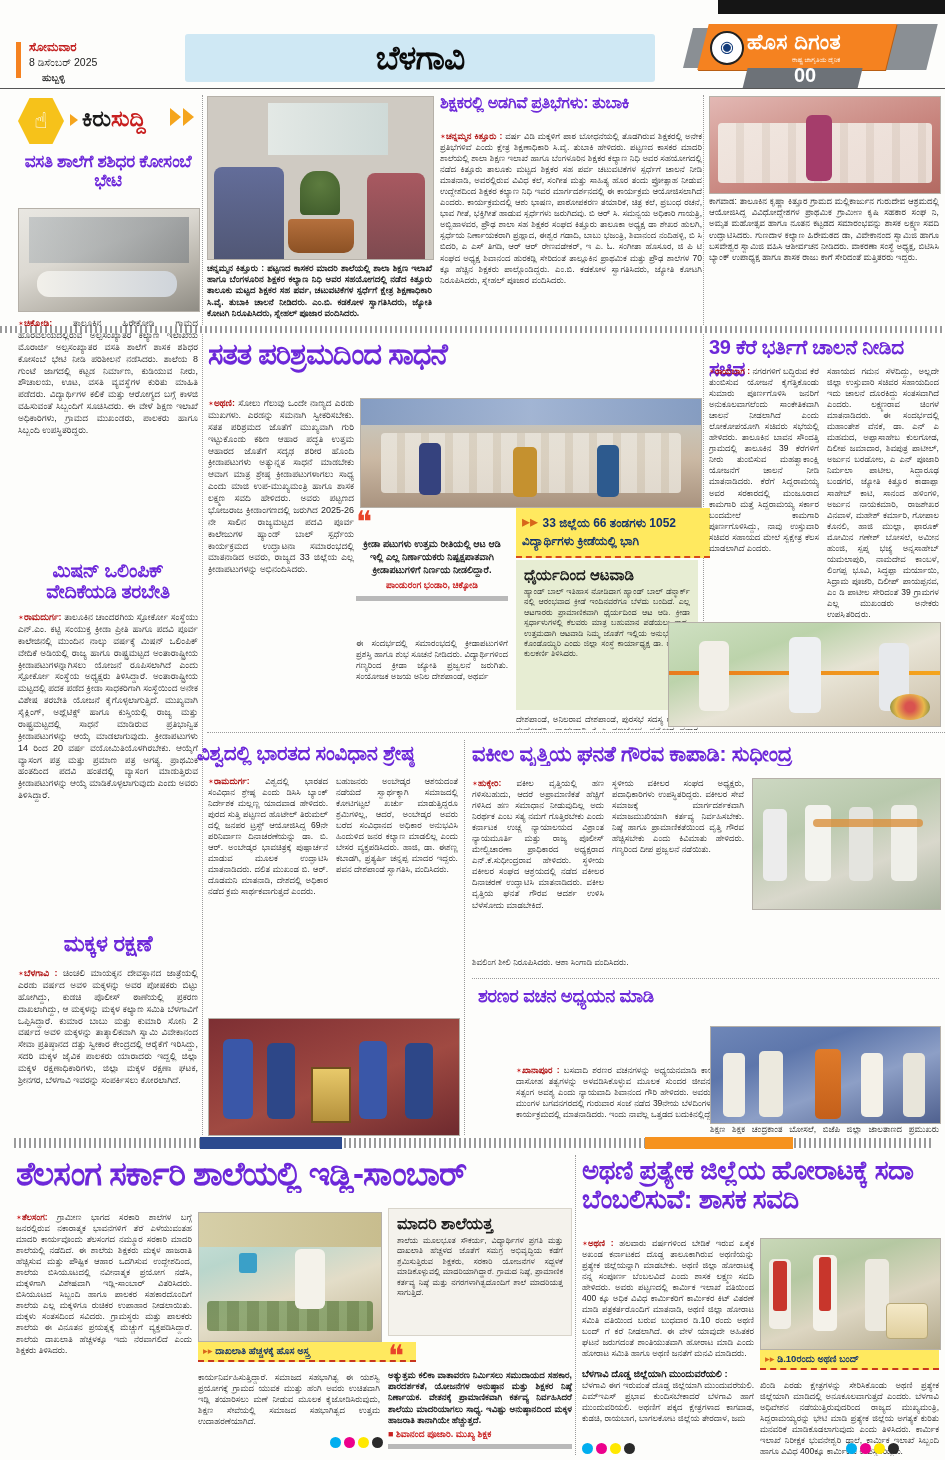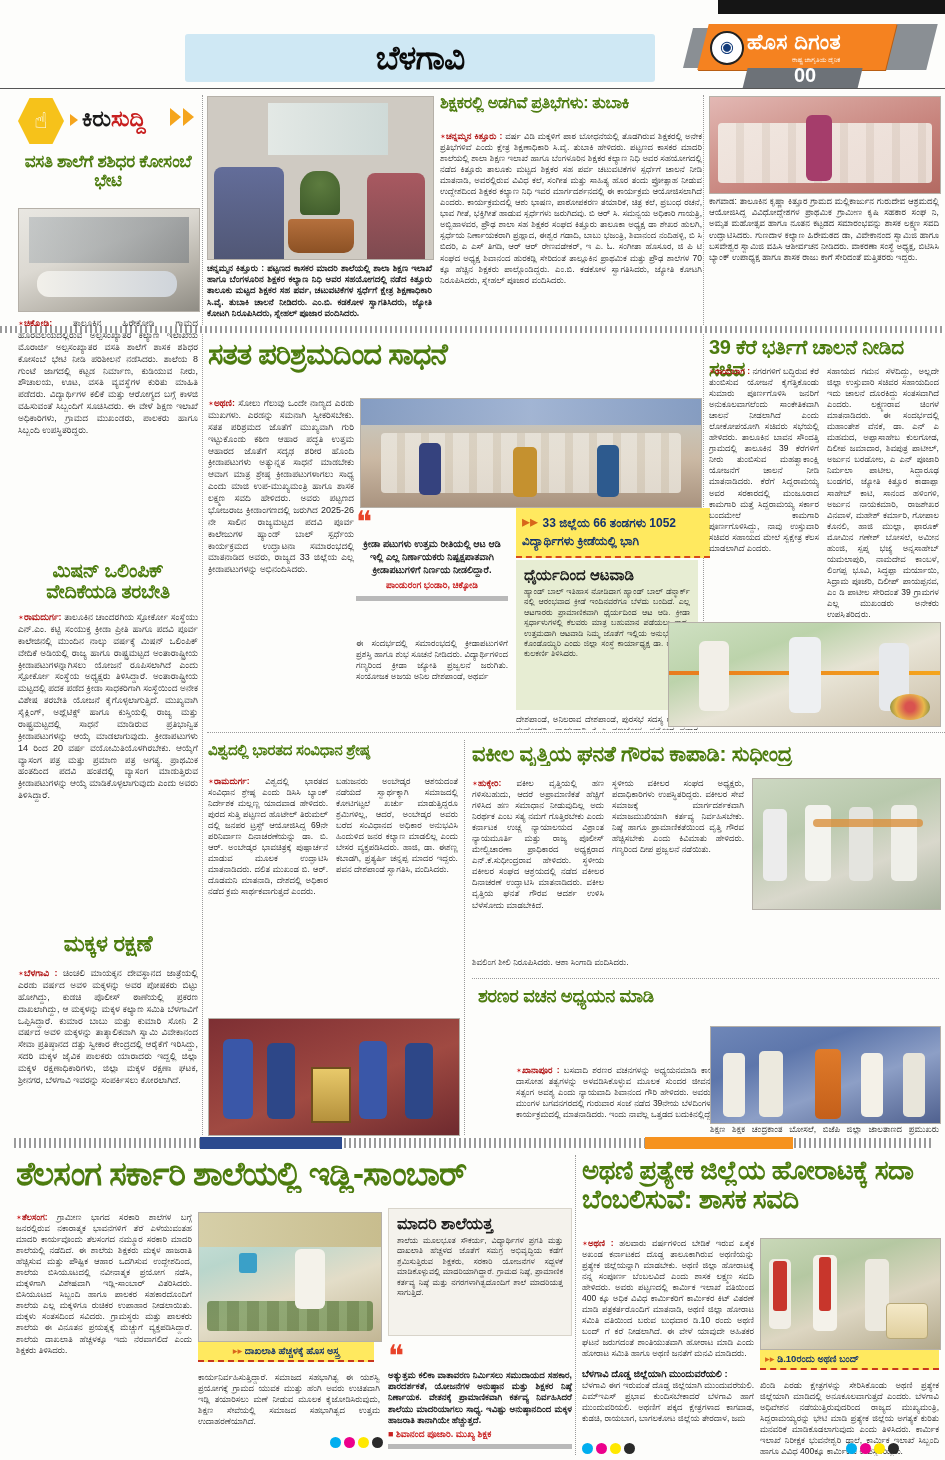--- a/index.html
+++ b/index.html
@@ -3,21 +3,21 @@
 <meta charset="utf-8">
 <style>
   html,body{margin:0;padding:0;background:#e8e8e4;}
   .page{position:relative;width:945px;height:1460px;background:#fdfdfb;margin:0 auto;overflow:hidden;
         font-family:"Liberation Sans","DejaVu Sans",sans-serif;color:#1a1a1a;}
   .abs{position:absolute;}
   .body-txt{font-size:9px;line-height:1.32;text-align:justify;color:#222;}
   .body-sm{font-size:8.5px;line-height:1.3;text-align:justify;color:#222;}
   .dateline{color:#b01212;font-weight:bold;}
   .dateline:before{content:"\2736 ";color:#c81f1f;font-size:7px;}
-  .art-h{font-weight:bold;color:#4d7c0f;line-height:1.12;letter-spacing:-0.3px;}
+  .art-h{font-weight:bold;color:#6d28d9;line-height:1.12;letter-spacing:-0.3px;}
   .ph{background:#cfcac2;overflow:hidden;border:1px solid #b5b0a8;}
   .cap{font-size:8.6px;line-height:1.3;font-weight:bold;color:#222;text-align:justify;}
   .dotv{border-left:1px dotted #9a9a9a;}
   .doth{border-top:1px dotted #9a9a9a;}
   .hatch{background:repeating-linear-gradient(90deg,#9b9b9b 0 2px,#fff 2px 5px);}
   .ybox{background:#ffe95f;border-bottom:2px dashed #d84a1b;}
   .gbox{background:#e7edd3;}
   .quote-mark{color:#e8432a;font-size:30px;line-height:20px;font-family:"DejaVu Serif",serif;}
   .qattr{color:#c81f1f;font-weight:bold;font-size:9px;}
   .chev{display:inline-block;width:0;height:0;border-top:9px solid transparent;border-bottom:9px solid transparent;border-left:11px solid #f5a51d;margin-left:2px;}
@@ -29,20 +29,26 @@
   .subhead-bold{font-weight:bold;font-size:9.5px;color:#111;}
   .graybar{background:#b9b9b9;height:5px;}
 </style>
 </head>
 <body>
 
 <div class="page">
 
   <div class="abs" style="left:718px;top:0;width:227px;height:14px;background:#151515;"></div>
 
+  <div class="abs" style="left:16px;top:40px;width:160px;height:48px;">
+    <div class="abs" style="left:0;top:2px;width:5px;height:36px;background:#f58220;"></div>
+    <div class="abs" style="left:13px;top:0;font-size:12px;font-weight:bold;color:#c21d1d;">ಸೋಮವಾರ</div>
+    <div class="abs" style="left:13px;top:16px;font-size:10.5px;color:#222;">8 ಡಿಸೆಂಬರ್ 2025</div>
+    <div class="abs" style="left:26px;top:32px;font-size:9.5px;font-weight:bold;color:#333;">ಹುಬ್ಬಳ್ಳಿ</div>
+  </div>
 
   <div class="abs" style="left:185px;top:34px;width:470px;height:48px;background:#cfe8f4;border-radius:3px;">
     <div style="text-align:center;font-size:33px;font-weight:bold;color:#0b0b0b;line-height:48px;letter-spacing:-1px;">ಬೆಳಗಾವಿ</div>
   </div>
 
   <div class="abs" style="left:688px;top:28px;width:22px;height:40px;background:#8a8f94;transform:skewX(-14deg);"></div>
   <div class="abs" style="left:884px;top:24px;width:48px;height:46px;background:#8a8f94;transform:skewX(-14deg);"></div>
   <div class="abs" style="left:703px;top:24px;width:188px;height:46px;background:#f58220;transform:skewX(-14deg);box-shadow:1px 1px 0 #b95e12;"></div>
   <div class="abs" style="left:710px;top:31px;width:30px;height:30px;border-radius:50%;background:#fff;border:2px solid #222;text-align:center;font-size:16px;line-height:28px;color:#133b7a;">◉</div>
   <div class="abs" style="left:747px;top:30px;width:145px;font-size:21px;font-weight:bold;color:#fff;letter-spacing:0.5px;">ಹೊಸ ದಿಗಂತ</div>
@@ -157,21 +163,21 @@
     <div style="position:absolute;left:0;top:48px;width:271px;height:4px;background:linear-gradient(90deg,#e87b1e,#f5a51d);"></div>
     <div style="position:absolute;left:30px;top:18px;width:30px;height:70px;background:#f2efe8;border-radius:6px;"></div>
     <div style="position:absolute;left:120px;top:14px;width:32px;height:76px;background:#eef0f2;border-radius:6px;"></div>
     <div style="position:absolute;left:210px;top:20px;width:30px;height:68px;background:#e7e9ec;border-radius:6px;"></div>
     <div style="position:absolute;right:10px;bottom:6px;width:40px;height:26px;background:radial-gradient(circle,#d9534f 20%,#e8b84b 60%,#5d7c3f 100%);border-radius:50%;"></div>
   </div>
 
   <div class="abs doth" style="left:207px;top:732px;width:738px;"></div>
   <div class="abs dotv" style="left:464px;top:740px;height:395px;"></div>
 
-  <div class="abs art-h" style="left:208px;top:742px;width:250px;font-size:15px;">ವಿಶ್ವದಲ್ಲಿ ಭಾರತದ ಸಂವಿಧಾನ ಶ್ರೇಷ್ಠ</div>
+  <div class="abs art-h" style="left:197px;top:742px;width:250px;font-size:20px;">ವಿಶ್ವದಲ್ಲಿ ಭಾರತದ ಸಂವಿಧಾನ ಶ್ರೇಷ್ಠ</div>
   <div class="abs body-sm" style="left:208px;top:776px;width:120px;height:238px;overflow:hidden;">
     <span class="dateline">ರಾಮದುರ್ಗ:</span>
     <span>ವಿಶ್ವದಲ್ಲಿ ಭಾರತದ ಸಂವಿಧಾನ ಶ್ರೇಷ್ಠ ಎಂದು ಡಿಸಿಸಿ ಬ್ಯಾಂಕ್ ನಿರ್ದೇಶಕ ಮಲ್ಲಣ್ಣ ಯಾದವಾಡ ಹೇಳಿದರು. ಪುರದ ಸುತ್ತಿ ಪಟ್ಟಣದ ಹೊಟೇಲ್ ತಿರುಮಲ್ ದಲ್ಲಿ ಜನಪರ ಟ್ರಸ್ಟ್ ಆಯೋಜಿಸಿದ್ದ 69ನೇ ಪರಿನಿರ್ವಾಣ ದಿನಾಚರಣೆಯನ್ನು ಡಾ. ಬಿ. ಆರ್. ಅಂಬೇಡ್ಕರ ಭಾವಚಿತ್ರಕ್ಕೆ ಪುಷ್ಪಾರ್ಚನೆ ಮಾಡುವ ಮೂಲಕ ಉದ್ಘಾಟಿಸಿ ಮಾತನಾಡಿದರು. ದಲಿತ ಮುಖಂಡ ಬಿ. ಆರ್. ದೊಡಮನಿ ಮಾತನಾಡಿ, ದೇಶದಲ್ಲಿ ಅಧಿಕಾರ ನಡೆದ ಕ್ರಮ ಸಾರ್ಥಕವಾಗುತ್ತದೆ ಎಂದರು.</span>
   </div>
   <div class="abs body-sm" style="left:336px;top:776px;width:122px;height:238px;overflow:hidden;">ಬಹುಜನರು ಅಂಬೇಡ್ಕರ ಆಶಯದಂತೆ ನಡೆಯದೆ ಸ್ವಾರ್ಥಕ್ಕಾಗಿ ಸಮಾಜದಲ್ಲಿ ಕೋಟಿಗಟ್ಟಲೆ ಖರ್ಚು ಮಾಡುತ್ತಿದ್ದರೂ ಶ್ರಮಿಗಳಿಲ್ಲ, ಆದರೆ, ಅಂಬೇಡ್ಕರ ಅವರು ಬರೆದ ಸಂವಿಧಾನದ ಅಧಿಕಾರ ಅನುಭವಿಸಿ ಹಿಂದುಳಿದ ಜನರ ಕಲ್ಯಾಣ ಮಾಡಲಿಲ್ಲ ಎಂದು ಬೇಸರ ವ್ಯಕ್ತಪಡಿಸಿದರು. ಹಾಜಿ, ಡಾ. ಈಶಣ್ಣ ಕಬಾಡಗಿ, ಪ್ರತ್ಯರ್ಷಿ ಚನ್ನಪ್ಪ ಮಾದರ ಇದ್ದರು. ಪವನ ದೇಶಪಾಂಡೆ ಸ್ವಾಗತಿಸಿ, ವಂದಿಸಿದರು.</div>
   <div class="abs ph" style="left:208px;top:1018px;width:250px;height:116px;background:linear-gradient(160deg,#7d2f33 0%,#8e3b3a 25%,#a04a42 55%,#6e2a2e 100%);">
     <div style="position:absolute;left:14px;top:20px;width:30px;height:80px;background:#3a57a8;border-radius:6px;"></div>
     <div style="position:absolute;left:58px;top:24px;width:28px;height:76px;background:#2d4788;border-radius:6px;"></div>
     <div style="position:absolute;left:150px;top:22px;width:28px;height:78px;background:#3a57a8;border-radius:6px;"></div>
     <div style="position:absolute;left:196px;top:24px;width:28px;height:76px;background:#2d4788;border-radius:6px;"></div>
@@ -221,21 +227,21 @@
     <span class="dateline">ತೆಲಸಂಗ:</span>
     <span>ಗ್ರಾಮೀಣ ಭಾಗದ ಸರಕಾರಿ ಶಾಲೆಗಳ ಬಗ್ಗೆ ಜನರಲ್ಲಿರುವ ನಕಾರಾತ್ಮಕ ಭಾವನೆಗಳಿಗೆ ತೆರೆ ಎಳೆಯುವಂತಹ ಮಾದರಿ ಕಾರ್ಯವೊಂದು ತೆಲಸಂಗದ ನಮ್ಮೂರ ಸರಕಾರಿ ಮಾದರಿ ಶಾಲೆಯಲ್ಲಿ ನಡೆದಿದೆ. ಈ ಶಾಲೆಯ ಶಿಕ್ಷಕರು ಮಕ್ಕಳ ಹಾಜರಾತಿ ಹೆಚ್ಚಿಸುವ ಮತ್ತು ಪೌಷ್ಟಿಕ ಆಹಾರ ಒದಗಿಸುವ ಉದ್ದೇಶದಿಂದ, ಶಾಲೆಯ ಬಿಸಿಯೂಟದಲ್ಲಿ ನವೀನಾತ್ಮಕ ಪ್ರಯೋಗ ನಡೆಸಿ, ಮಕ್ಕಳಿಗಾಗಿ ವಿಶೇಷವಾಗಿ ಇಡ್ಲಿ-ಸಾಂಬಾರ್ ವಿತರಿಸಿದರು. ಬಿಸಿಯೂಟದ ಸಿಬ್ಬಂದಿ ಹಾಗೂ ಪಾಲಕರ ಸಹಕಾರದೊಂದಿಗೆ ಶಾಲೆಯ ಎಲ್ಲ ಮಕ್ಕಳಿಗೂ ರುಚಿಕರ ಉಪಾಹಾರ ನೀಡಲಾಯಿತು. ಮಕ್ಕಳು ಸಂತಸದಿಂದ ಸವಿದರು. ಗ್ರಾಮಸ್ಥರು ಮತ್ತು ಪಾಲಕರು ಶಾಲೆಯ ಈ ವಿನೂತನ ಪ್ರಯತ್ನಕ್ಕೆ ಮೆಚ್ಚುಗೆ ವ್ಯಕ್ತಪಡಿಸಿದ್ದಾರೆ. ಶಾಲೆಯ ದಾಖಲಾತಿ ಹೆಚ್ಚಳಕ್ಕೂ ಇದು ನೆರವಾಗಲಿದೆ ಎಂದು ಶಿಕ್ಷಕರು ತಿಳಿಸಿದರು.</span>
   </div>
 
   <div class="abs ph" style="left:198px;top:1212px;width:182px;height:128px;background:linear-gradient(160deg,#cfe4de 0%,#b9d6cc 30%,#e3ddc8 60%,#c2b694 100%);">
     <div style="position:absolute;left:0;top:0;width:182px;height:34px;background:linear-gradient(90deg,#d6cfa8,#c8bd8e);"></div>
     <div style="position:absolute;left:8px;bottom:10px;width:166px;height:30px;background:repeating-linear-gradient(90deg,#5d7c3f 0 12px,#76975a 12px 20px);opacity:.75;border-radius:4px;"></div>
     <div style="position:absolute;left:96px;top:36px;width:30px;height:60px;background:#f4f2ea;border-radius:6px;"></div>
     <div style="position:absolute;left:40px;top:40px;width:18px;height:20px;background:#3aa0c8;border-radius:3px;"></div>
   </div>
-  <div class="abs capstrip" style="left:198px;top:1342px;width:176px;box-sizing:border-box;text-align:center;">
+  <div class="abs capstrip" style="left:198px;top:1342px;width:218px;box-sizing:border-box;">
     <span class="arr">▸▸ </span><span>ದಾಖಲಾತಿ ಹೆಚ್ಚಳಕ್ಕೆ ಹೊಸ ಅಸ್ತ್ರ</span>
   </div>
   <div class="abs body-sm" style="left:198px;top:1372px;width:182px;height:84px;overflow:hidden;">ಕಾರ್ಯನಿರ್ವಹಿಸುತ್ತಿದ್ದಾರೆ. ಸಮಾಜದ ಸಹಭಾಗಿತ್ವ ಈ ಯಶಸ್ವಿ ಪ್ರಯೋಗಕ್ಕೆ ಗ್ರಾಮದ ಯುವಕ ಮುತ್ತು ಹೆಂಗಿ ಅವರು ಉಚಿತವಾಗಿ ಇಡ್ಲಿ ತಯಾರಿಸಲು ಮಣೆ ನೀಡುವ ಮೂಲಕ ಕೈಜೋಡಿಸಿರುವುದು, ಶಿಕ್ಷಣ ಸೇವೆಯಲ್ಲಿ ಸಮಾಜದ ಸಹಭಾಗಿತ್ವದ ಉತ್ತಮ ಉದಾಹರಣೆಯಾಗಿದೆ.</div>
 
   <div class="abs" style="left:388px;top:1208px;width:184px;height:128px;background:#f4f2ec;border:1px solid #d8d4ca;padding:6px 8px;box-sizing:border-box;">
     <div style="font-size:16px;font-weight:bold;margin-bottom:3px;">ಮಾದರಿ ಶಾಲೆಯತ್ತ</div>
     <div class="body-sm" style="font-size:8px;height:92px;overflow:hidden;">ಶಾಲೆಯ ಮೂಲಭೂತ ಸೌಕರ್ಯ, ವಿದ್ಯಾರ್ಥಿಗಳ ಪ್ರಗತಿ ಮತ್ತು ದಾಖಲಾತಿ ಹೆಚ್ಚಳದ ಜೊತೆಗೆ ಸಮಗ್ರ ಅಭಿವೃದ್ಧಿಯ ಕಡೆಗೆ ಶ್ರಮಿಸುತ್ತಿರುವ ಶಿಕ್ಷಕರು, ಸರಕಾರಿ ಯೋಜನೆಗಳ ಸದ್ಬಳಕೆ ಮಾಡಿಕೊಳ್ಳುವಲ್ಲಿ ಮಾದರಿಯಾಗಿದ್ದಾರೆ. ಗ್ರಾಮದ ನಿಷ್ಠೆ, ಪ್ರಾಮಾಣಿಕ ಕರ್ತವ್ಯ ನಿಷ್ಠೆ ಮತ್ತು ನಗರಗಳಾಗಿತ್ವದೊಂದಿಗೆ ಶಾಲೆ ಮಾದರಿಯತ್ತ ಸಾಗುತ್ತಿದೆ.</div>
   </div>
 
   <div class="abs" style="left:388px;top:1346px;width:184px;height:110px;">

